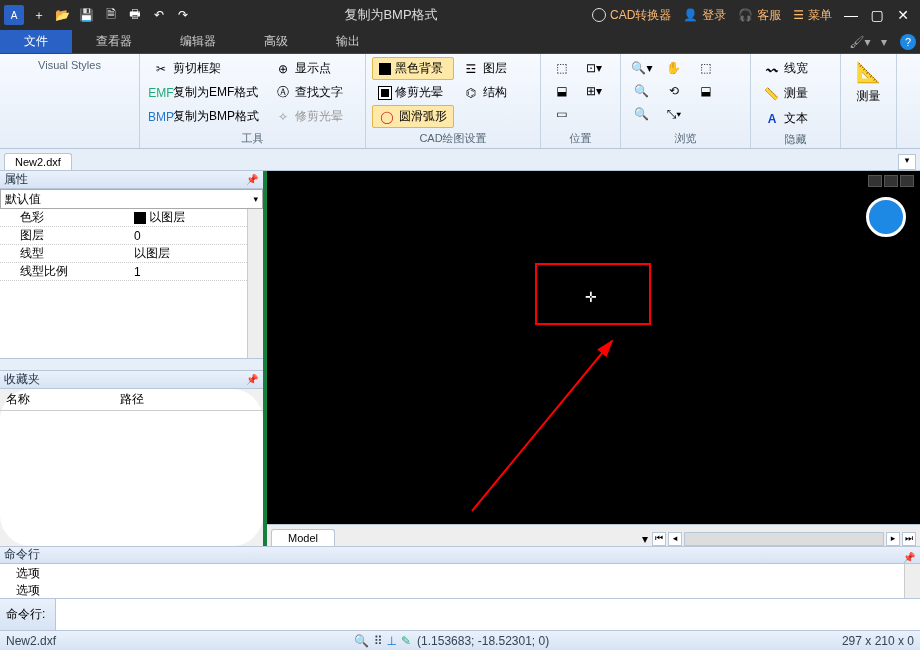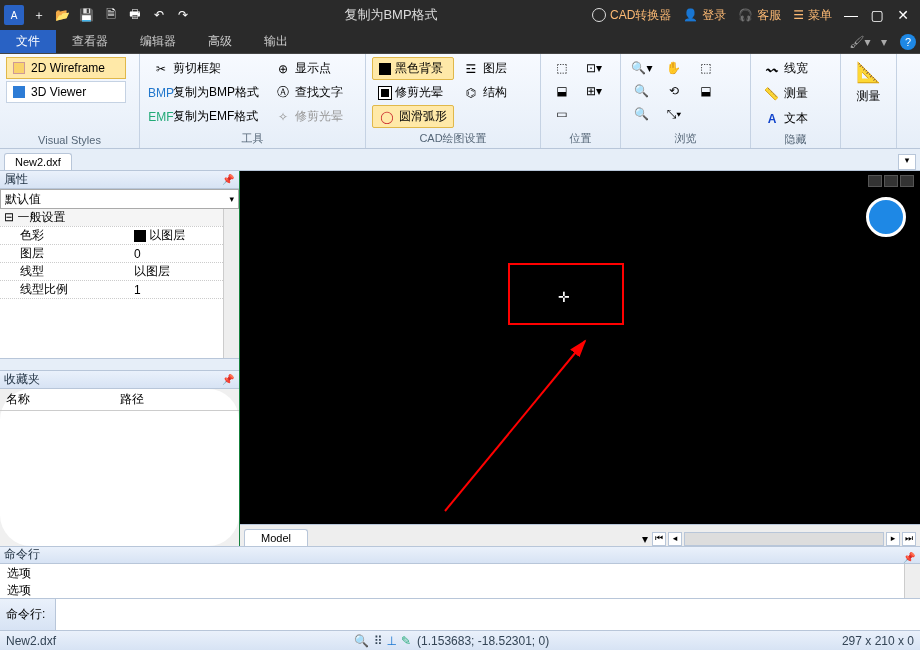--- a/index.html
+++ b/index.html
@@ -7,21 +7,21 @@
 
 .titlebar { height: 30px; background: #2a2a2a; color: #fff; display: flex; align-items: center; padding: 0 4px; }
 .titlebar .app-icon { width: 20px; height: 20px; background: #2962c4; display: flex; align-items: center; justify-content: center; color: #fff; font-size: 10px; border-radius: 2px; margin-right: 4px; }
 .titlebar .tb-btn { width: 22px; height: 22px; display: flex; align-items: center; justify-content: center; color: #fff; margin-right: 2px; cursor: pointer; }
 .titlebar .title { flex: 1; text-align: center; color: #ddd; font-size: 13px; }
 .titlebar .right-item { display: flex; align-items: center; gap: 4px; color: #fdba74; margin: 0 6px; cursor: pointer; }
 .titlebar .right-item .ico { width: 14px; height: 14px; border: 1.5px solid #ddd; border-radius: 50%; }
 .titlebar .win-btn { width: 26px; height: 22px; display: flex; align-items: center; justify-content: center; color: #fff; cursor: pointer; font-size: 14px; }
 
 .menubar { height: 24px; background: #2a2a2a; display: flex; align-items: stretch; border-bottom: 1px solid #444; }
-.menubar .menu-item { padding: 0 16px; color: #ccc; display: flex; align-items: center; cursor: pointer; }
+.menubar .menu-item { padding: 0 24px; color: #ccc; display: flex; align-items: center; cursor: pointer; }
 .menubar .menu-item.active { background: #2962c4; color: #fff; }
 .menubar .spacer { flex: 1; }
 .menubar .mini-btn { width: 24px; height: 24px; display: flex; align-items: center; justify-content: center; cursor: pointer; color: #aaa; }
 .help-circle { width: 16px; height: 16px; border-radius: 50%; background: #1e88e5; color: #fff; display: flex; align-items: center; justify-content: center; font-size: 11px; }
 
 .ribbon { height: 95px; background: linear-gradient(#f7faff,#e6eef8); border-bottom: 1px solid #b8c6d9; display: flex; }
 .ribbon-group { border-right: 1px solid #c5d2e3; padding: 3px 6px 0 6px; display: flex; flex-direction: column; }
 .ribbon-group .body { flex: 1; display: flex; gap: 2px; flex-wrap: wrap; align-content: flex-start; }
 .ribbon-group .label { text-align: center; color: #567; font-size: 11px; padding: 2px 0; }
 .ribbon-btn { display: flex; align-items: center; gap: 4px; padding: 2px 6px; cursor: pointer; border: 1px solid transparent; border-radius: 2px; white-space: nowrap; }
@@ -30,21 +30,21 @@
 .col { display: flex; flex-direction: column; gap: 1px; }
 .vs-btn { width: 120px; padding: 3px 6px; border: 1px solid #c5d2e3; background: #fff; display: flex; align-items: center; gap: 6px; cursor: pointer; }
 .vs-btn.sel { background: #ffe9a8; border-color: #e0b84a; }
 
 .tabstrip { height: 22px; background: #e6eef8; border-bottom: 1px solid #b8c6d9; display: flex; align-items: flex-end; padding-left: 4px; }
 .file-tab { background: #fff; border: 1px solid #b8c6d9; border-bottom: none; padding: 2px 10px; border-radius: 3px 3px 0 0; font-size: 11px; }
 .tabstrip .sp { flex: 1; }
 .tabstrip .ddl { width: 18px; height: 16px; border: 1px solid #b8c6d9; background: #fff; margin-right: 4px; cursor: pointer; font-size: 9px; text-align: center; }
 
 .workspace { flex: 1; display: flex; min-height: 0; }
-.left-panels { width: 240px; display: flex; flex-direction: column; border-right: 1px solid #15803d; }
+.left-panels { width: 267px; display: flex; flex-direction: column; border-right: 4px solid #15803d; }
 .panel-header { height: 18px; background: linear-gradient(#eaf1fb,#d7e3f4); border-bottom: 1px solid #b8c6d9; display: flex; align-items: center; padding: 0 4px; color: #234; }
 .panel-header .pin { margin-left: auto; cursor: pointer; font-size: 10px; }
 .combo { height: 20px; border: 1px solid #aaa; background: #fff; display: flex; align-items: center; padding: 0 4px; }
 .combo .arrow { margin-left: auto; font-size: 9px; }
 .propgrid { flex: 0 0 150px; overflow: auto; background: #fff; border-bottom: 1px solid #b8c6d9; position: relative; }
 .propgrid .sb { position: absolute; right: 0; top: 0; bottom: 0; width: 16px; background: #eee; border-left: 1px solid #ccc; }
 .propgrid .row { display: flex; border-bottom: 1px dotted #ccc; height: 18px; align-items: center; }
 .propgrid .row .k { width: 130px; padding-left: 20px; }
 .propgrid .row .v { flex: 1; padding-left: 4px; }
 .propgrid .row.section .k { padding-left: 4px; background: #f5f5f5; width: 100%; }
@@ -62,21 +62,21 @@
 .arrow-ann { position: absolute; left: 195px; top: 150px; }
 .model-tabs { height: 22px; background: #eee; display: flex; align-items: flex-end; border-top: 1px solid #b8c6d9; }
 .model-tab { background: #fff; border: 1px solid #b8c6d9; border-bottom: none; padding: 2px 16px; margin-left: 4px; border-radius: 3px 3px 0 0; font-size: 11px; }
 .model-tabs .sp { flex: 1; }
 .model-tabs .scroll { display: flex; gap: 2px; margin-right: 4px; }
 .model-tabs .scroll div { width: 14px; height: 14px; border: 1px solid #b8c6d9; background: #fff; font-size: 9px; text-align: center; cursor: pointer; }
 
 .cmd-panel { border-top: 1px solid #b8c6d9; }
 .cmd-head { height: 17px; background: linear-gradient(#eaf1fb,#d7e3f4); display: flex; align-items: flex-end; padding: 0 4px; color: #234; border-bottom: 1px solid #b8c6d9; }
 .cmd-head .pin { margin-left: auto; font-size: 10px; cursor: pointer; }
-.cmd-log { height: 34px; background: #fff; padding: 1px 7px; position: relative; }
+.cmd-log { height: 34px; background: #fff; padding: 1px 16px; position: relative; }
 .cmd-log .sb { position: absolute; right: 0; top: 0; bottom: 0; width: 16px; background: #eee; border-left: 1px solid #ccc; }
 .cmd-input-row { display: flex; height: 32px; border-top: 1px solid #b8c6d9; }
 .cmd-input-row .lbl { width: 56px; background: linear-gradient(#eaf1fb,#d7e3f4); display: flex; align-items: center; padding-left: 6px; border-right: 1px solid #b8c6d9; }
 .cmd-input-row input { flex: 1; border: none; padding: 0 6px; outline: none; }
 
 .statusbar { height: 20px; background: linear-gradient(#eaf1fb,#d7e3f4); border-top: 1px solid #b8c6d9; display: flex; align-items: center; padding: 0 6px; font-size: 11px; color: #345; }
 .statusbar .sp { flex: 1; }
 .statusbar .seg { margin: 0 6px; display: flex; align-items: center; gap: 4px; }
 .ico-sq { width: 12px; height: 12px; display: inline-block; }
 </style>
@@ -123,46 +123,36 @@
   <div class="spacer"></div>
   <div class="mini-btn">🖌▾</div>
   <div class="mini-btn">▾</div>
   <div class="mini-btn">
       <span class="help-circle">?</span>
     </div>
 </div>
 
 <div class="ribbon">
   <div class="ribbon-group" style="width:140px">
-    <div class="body col">
-      <div class="vs-btn sel">
-          <span class="ico-sq" style="background:#f9d36b;border:1px solid #c99"></span>
-          <span>2D Wireframe</span>
-        </div>
-      <div class="vs-btn">
-          <span class="ico-sq" style="background:#2d7cd6"></span>
-          <span>3D Viewer</span>
-        </div>
-    </div>
     <div class="label">Visual Styles</div>
   </div>
   <div class="ribbon-group" style="width:226px">
     <div class="body">
       <div class="col">
         <div class="ribbon-btn">
             <span class="ico">✂</span>
             <span>剪切框架</span>
           </div>
         <div class="ribbon-btn">
+            <span class="ico" style="color:#2a7">EMF</span>
+            <span>复制为EMF格式</span>
+          </div>
+        <div class="ribbon-btn">
             <span class="ico" style="color:#27c">BMP</span>
             <span>复制为BMP格式</span>
-          </div>
-        <div class="ribbon-btn">
-            <span class="ico" style="color:#2a7">EMF</span>
-            <span>复制为EMF格式</span>
           </div>
       </div>
       <div class="col">
         <div class="ribbon-btn">
             <span class="ico">⊕</span>
             <span>显示点</span>
           </div>
         <div class="ribbon-btn">
             <span class="ico">Ⓐ</span>
             <span>查找文字</span>
@@ -303,23 +293,20 @@
   <div class="left-panels">
     <div class="panel-header">
       <span>属性</span>
       <span class="pin">📌</span>
     </div>
     <div class="combo">
       <span>默认值</span>
       <span class="arrow">▾</span>
     </div>
     <div class="propgrid">
-      <div class="row section">
-          <div class="k">⊟ <span>一般设置</span></div>
-        </div>
       <div class="row">
           <div class="k">色彩</div>
           <div class="v"><span class="ico-sq" style="background:#000;vertical-align:middle"></span> <span>以图层</span></div>
         </div>
       <div class="row">
           <div class="k">图层</div>
           <div class="v">0</div>
         </div>
       <div class="row">
           <div class="k">线型</div>

